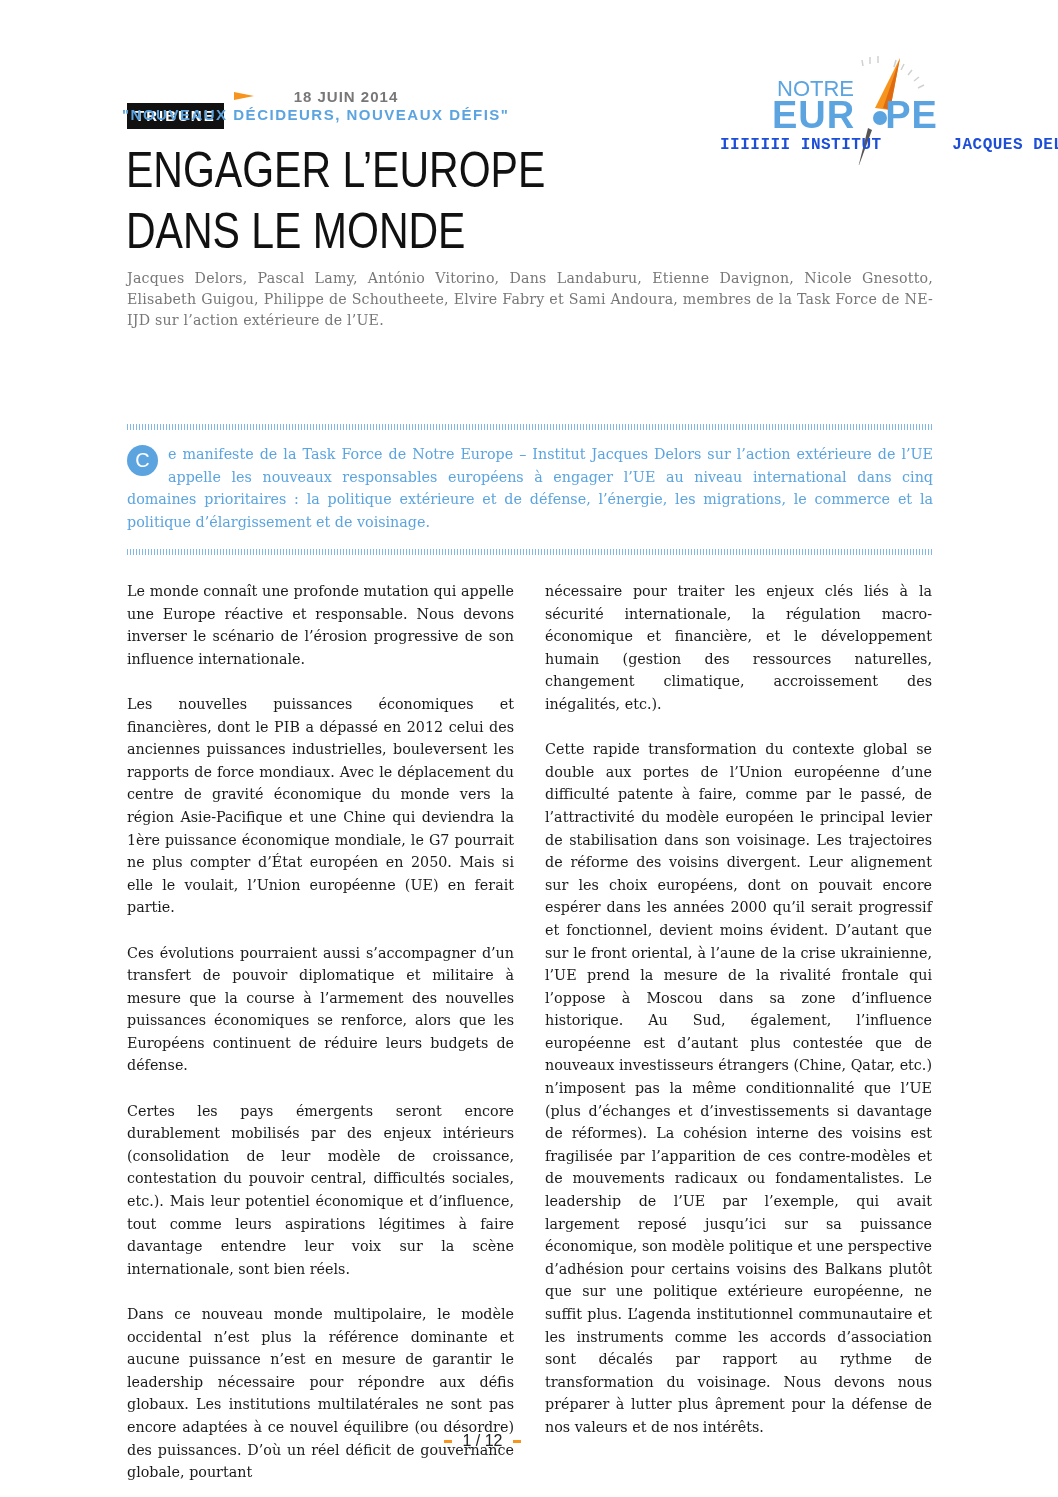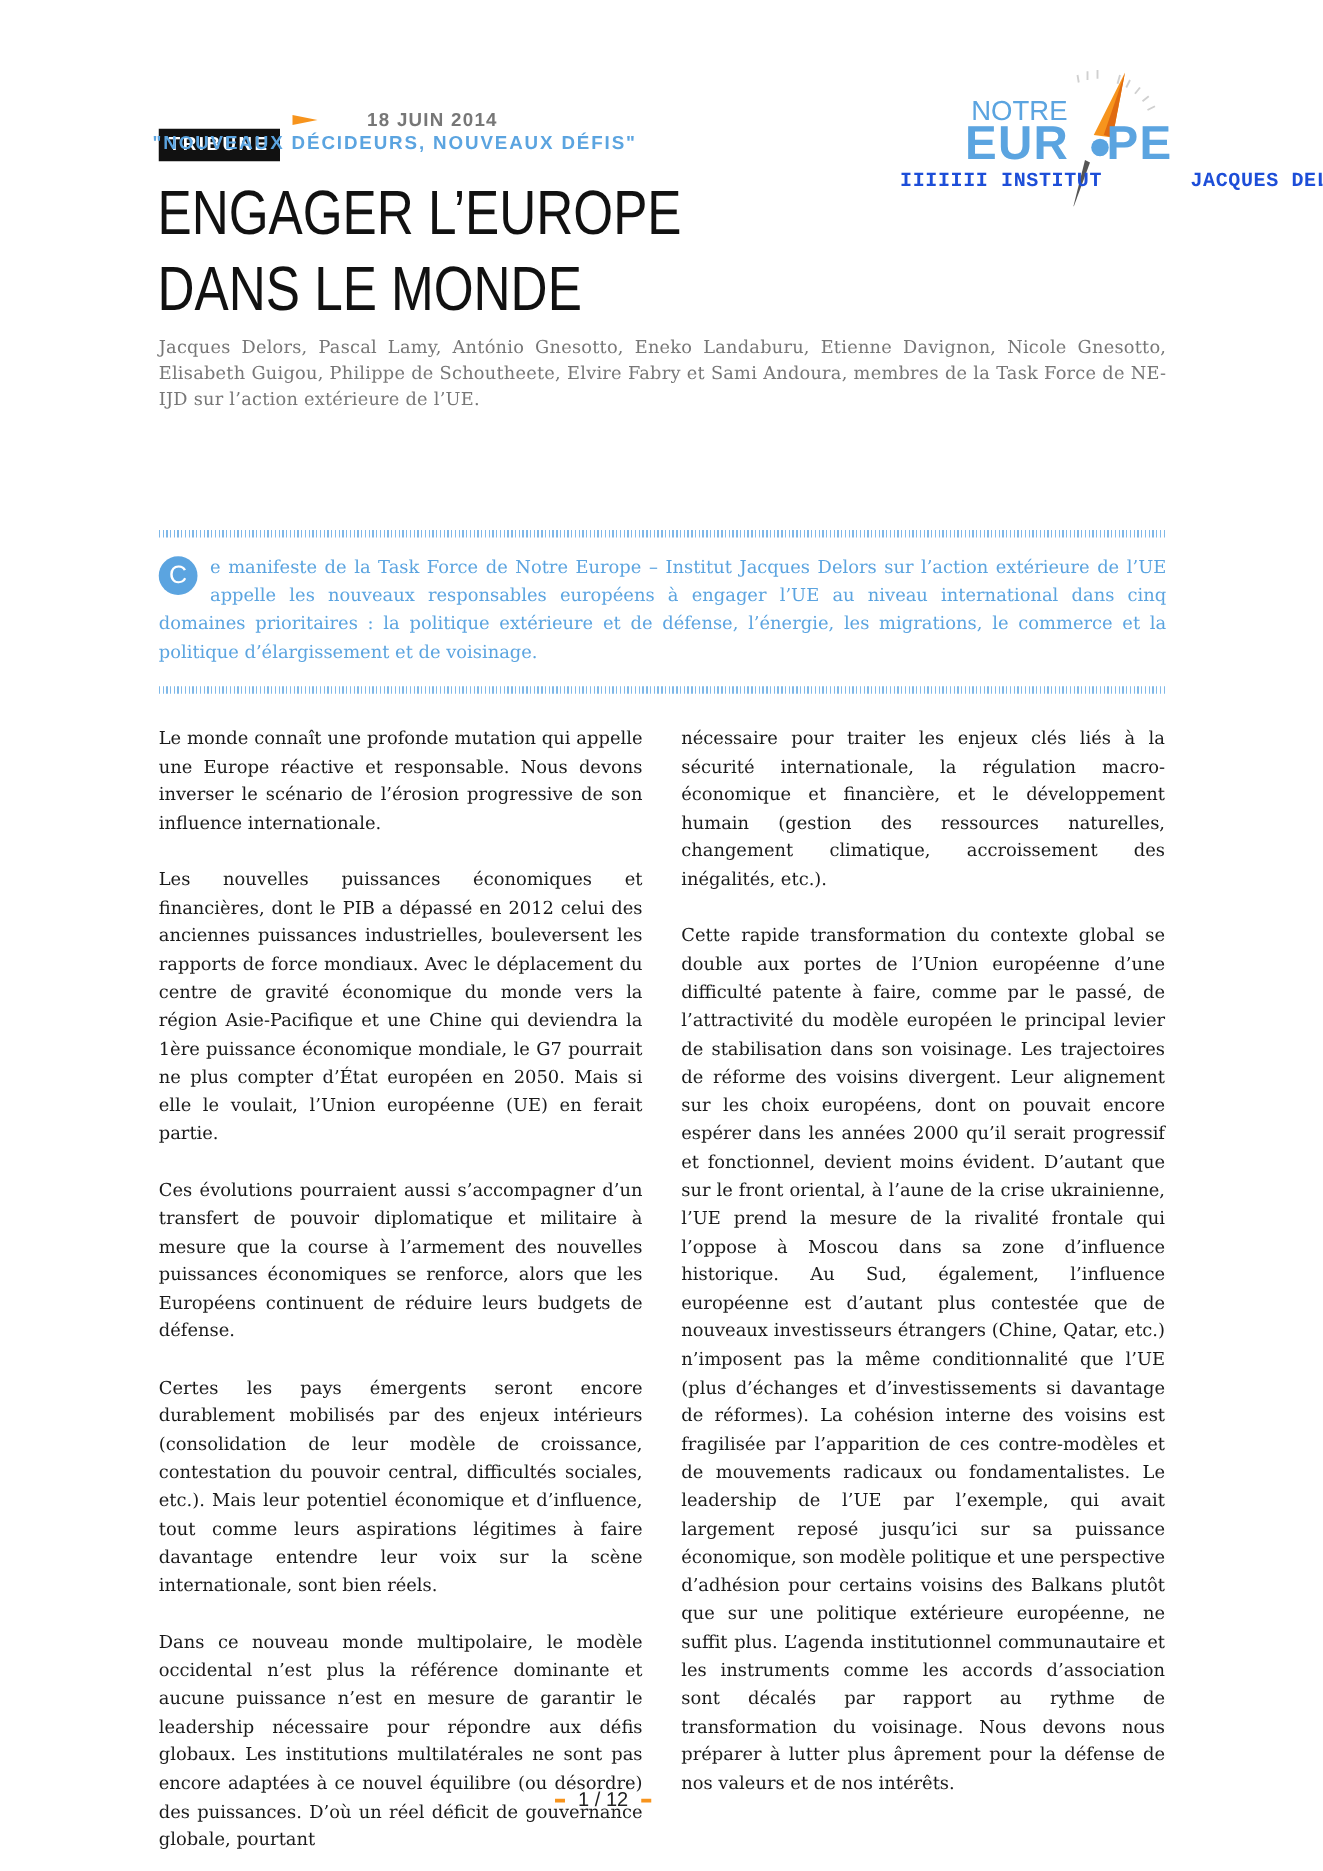--- a/index.html
+++ b/index.html
@@ -35,21 +35,21 @@
   <span class="date">18 JUIN 2014</span>
 </div>
 
 <div class="series">"NOUVEAUX DÉCIDEURS, NOUVEAUX DÉFIS"</div>
 
 <div class="title">
   <div>ENGAGER L’EUROPE</div>
   <div>DANS LE MONDE</div>
 </div>
 
-<div class="authors">Jacques Delors, Pascal Lamy, António Gnesotto, Eneko Landaburu, Etienne Davignon, Nicole Gnesotto, Elisabeth Guigou, Philippe de Schoutheete, Elvire Fabry et Sami Andoura, membres de la Task Force de NE-IJD sur l’action extérieure de l’UE.</div>
+<div class="authors">Jacques Delors, Pascal Lamy, António Vitorino, Dans Landaburu, Etienne Davignon, Nicole Gnesotto, Elisabeth Guigou, Philippe de Schoutheete, Elvire Fabry et Sami Andoura, membres de la Task Force de NE-IJD sur l’action extérieure de l’UE.</div>
 
 <div class="logo">
   <svg width="285" height="115">
     <g stroke="#d0d0d0" stroke-width="1.5">
       <line x1="142" y1="10" x2="143" y2="16"></line>
       <line x1="150" y1="7" x2="150" y2="14"></line>
       <line x1="158" y1="6" x2="158" y2="13"></line>
       <line x1="176" y1="10" x2="174" y2="17"></line>
       <line x1="184" y1="14" x2="181" y2="20"></line>
       <line x1="192" y1="20" x2="188" y2="25"></line>

